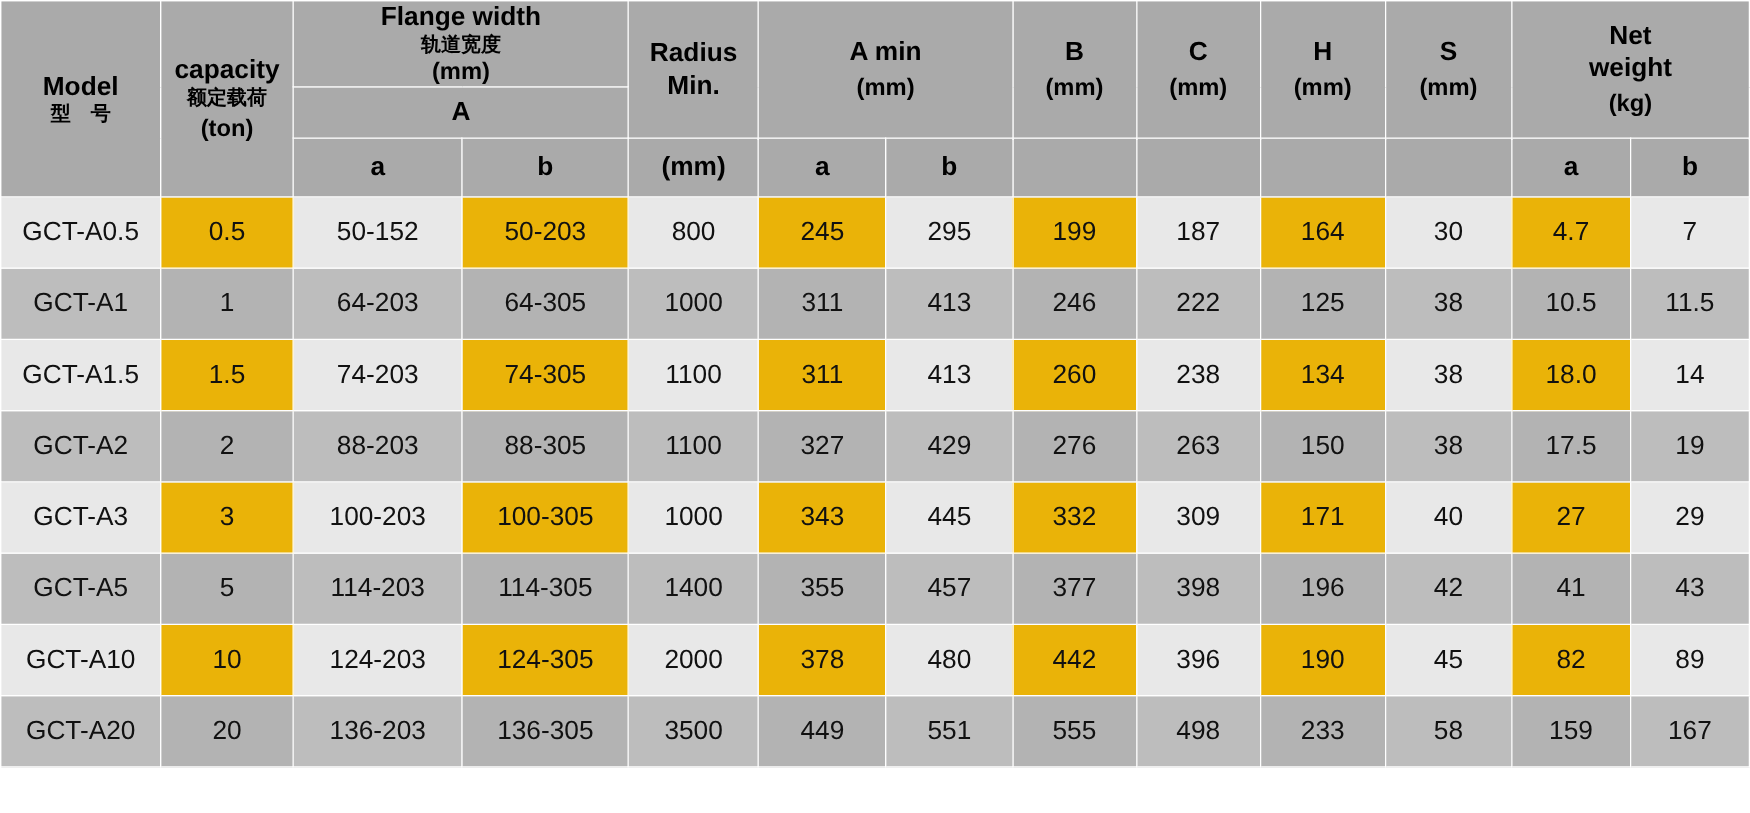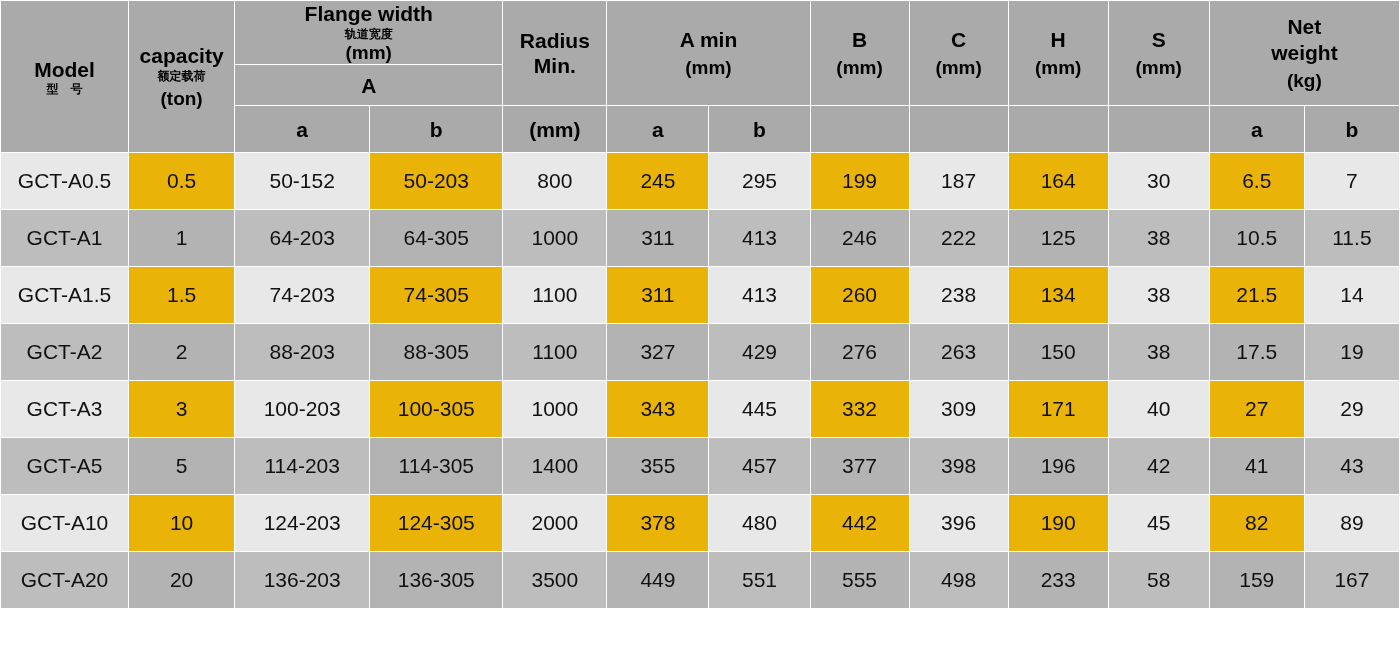--- a/index.html
+++ b/index.html
@@ -28,21 +28,21 @@
   .hdr {
     background: #aaaaaa;
     color: #000000;
     font-weight: bold;
     font-size: 21px;
     line-height: 1.22;
     height: 30px;
   }
   .hdr .cn {
     font-weight: bold;
-    font-size: 12px;
+    font-size: 16px;
   }
   .hdr .unit {
     font-weight: bold;
     font-size: 19px;
   }
   
   .cell {
     font-size: 21px;
     color: #111111;
     height: 56px;
@@ -157,21 +157,21 @@
       <td class="cell alt">0.5</td>
       <td class="cell">50-152</td>
       <td class="cell alt">50-203</td>
       <td class="cell">800</td>
       <td class="cell alt">245</td>
       <td class="cell">295</td>
       <td class="cell alt">199</td>
       <td class="cell">187</td>
       <td class="cell alt">164</td>
       <td class="cell">30</td>
-      <td class="cell alt">6.5</td>
+      <td class="cell alt">4.7</td>
       <td class="cell">7</td>
     </tr>
     <tr class="row-even">
       <td class="cell">GCT-A1</td>
       <td class="cell alt">1</td>
       <td class="cell">64-203</td>
       <td class="cell alt">64-305</td>
       <td class="cell">1000</td>
       <td class="cell alt">311</td>
       <td class="cell">413</td>
@@ -187,21 +187,21 @@
       <td class="cell alt">1.5</td>
       <td class="cell">74-203</td>
       <td class="cell alt">74-305</td>
       <td class="cell">1100</td>
       <td class="cell alt">311</td>
       <td class="cell">413</td>
       <td class="cell alt">260</td>
       <td class="cell">238</td>
       <td class="cell alt">134</td>
       <td class="cell">38</td>
-      <td class="cell alt">21.5</td>
+      <td class="cell alt">18.0</td>
       <td class="cell">14</td>
     </tr>
     <tr class="row-even">
       <td class="cell">GCT-A2</td>
       <td class="cell alt">2</td>
       <td class="cell">88-203</td>
       <td class="cell alt">88-305</td>
       <td class="cell">1100</td>
       <td class="cell alt">327</td>
       <td class="cell">429</td>

